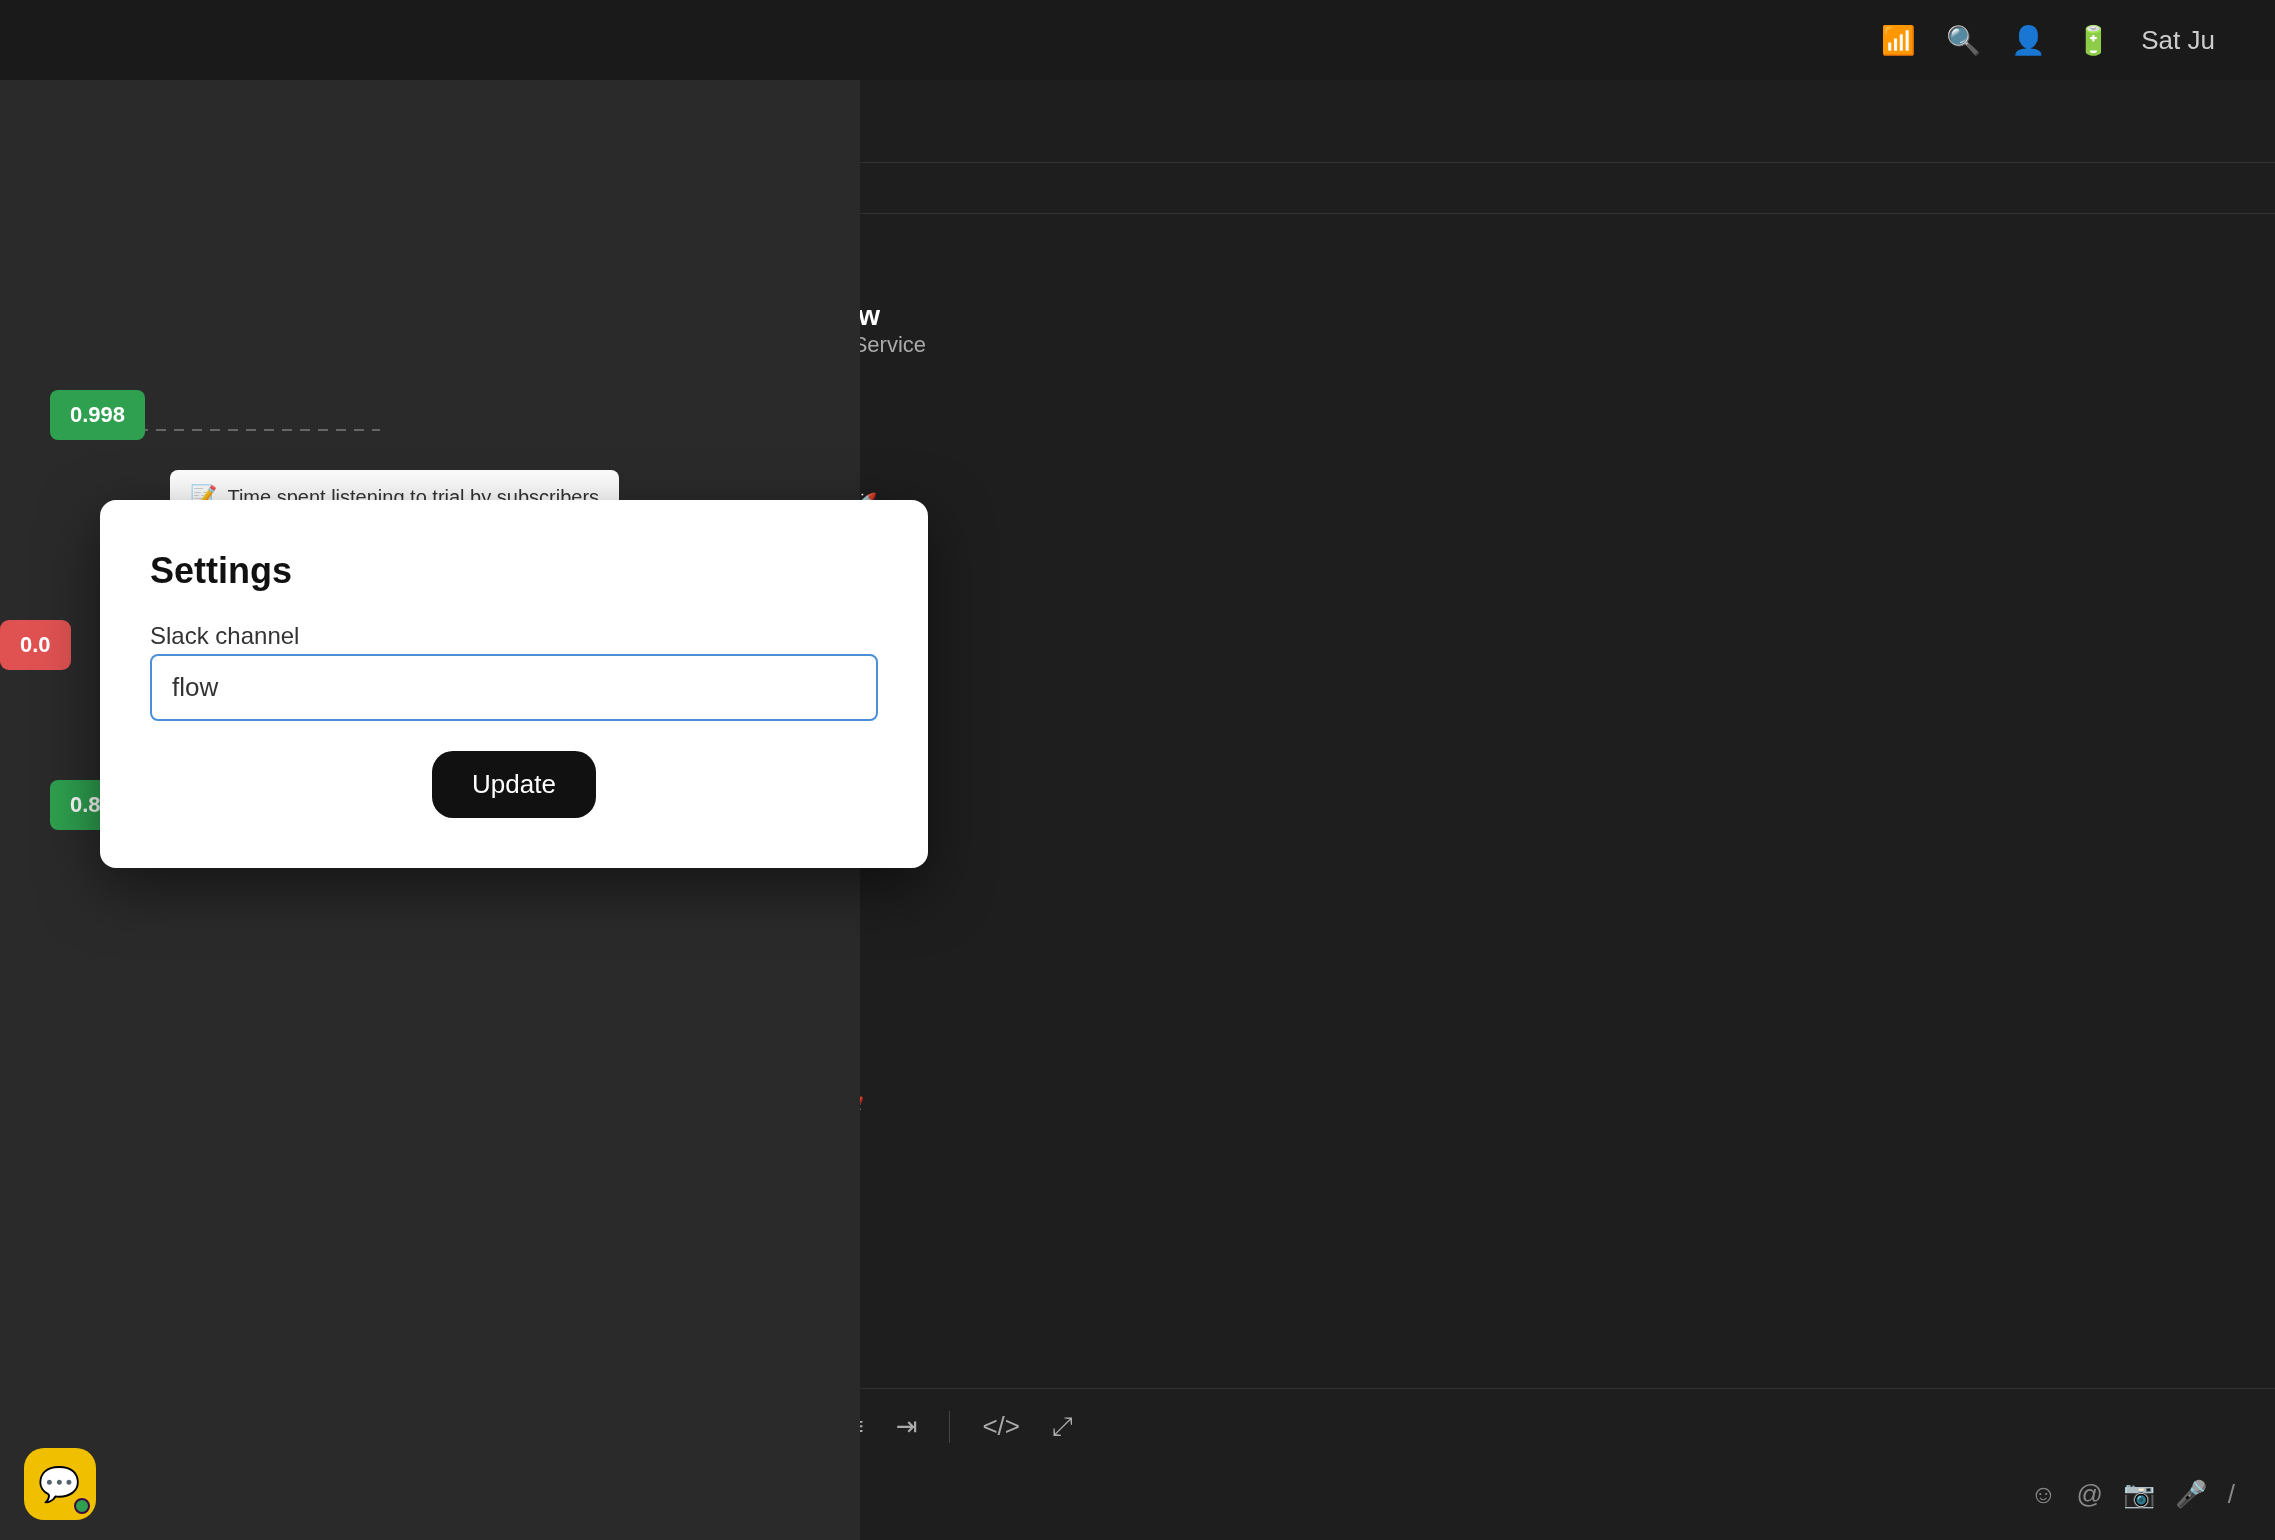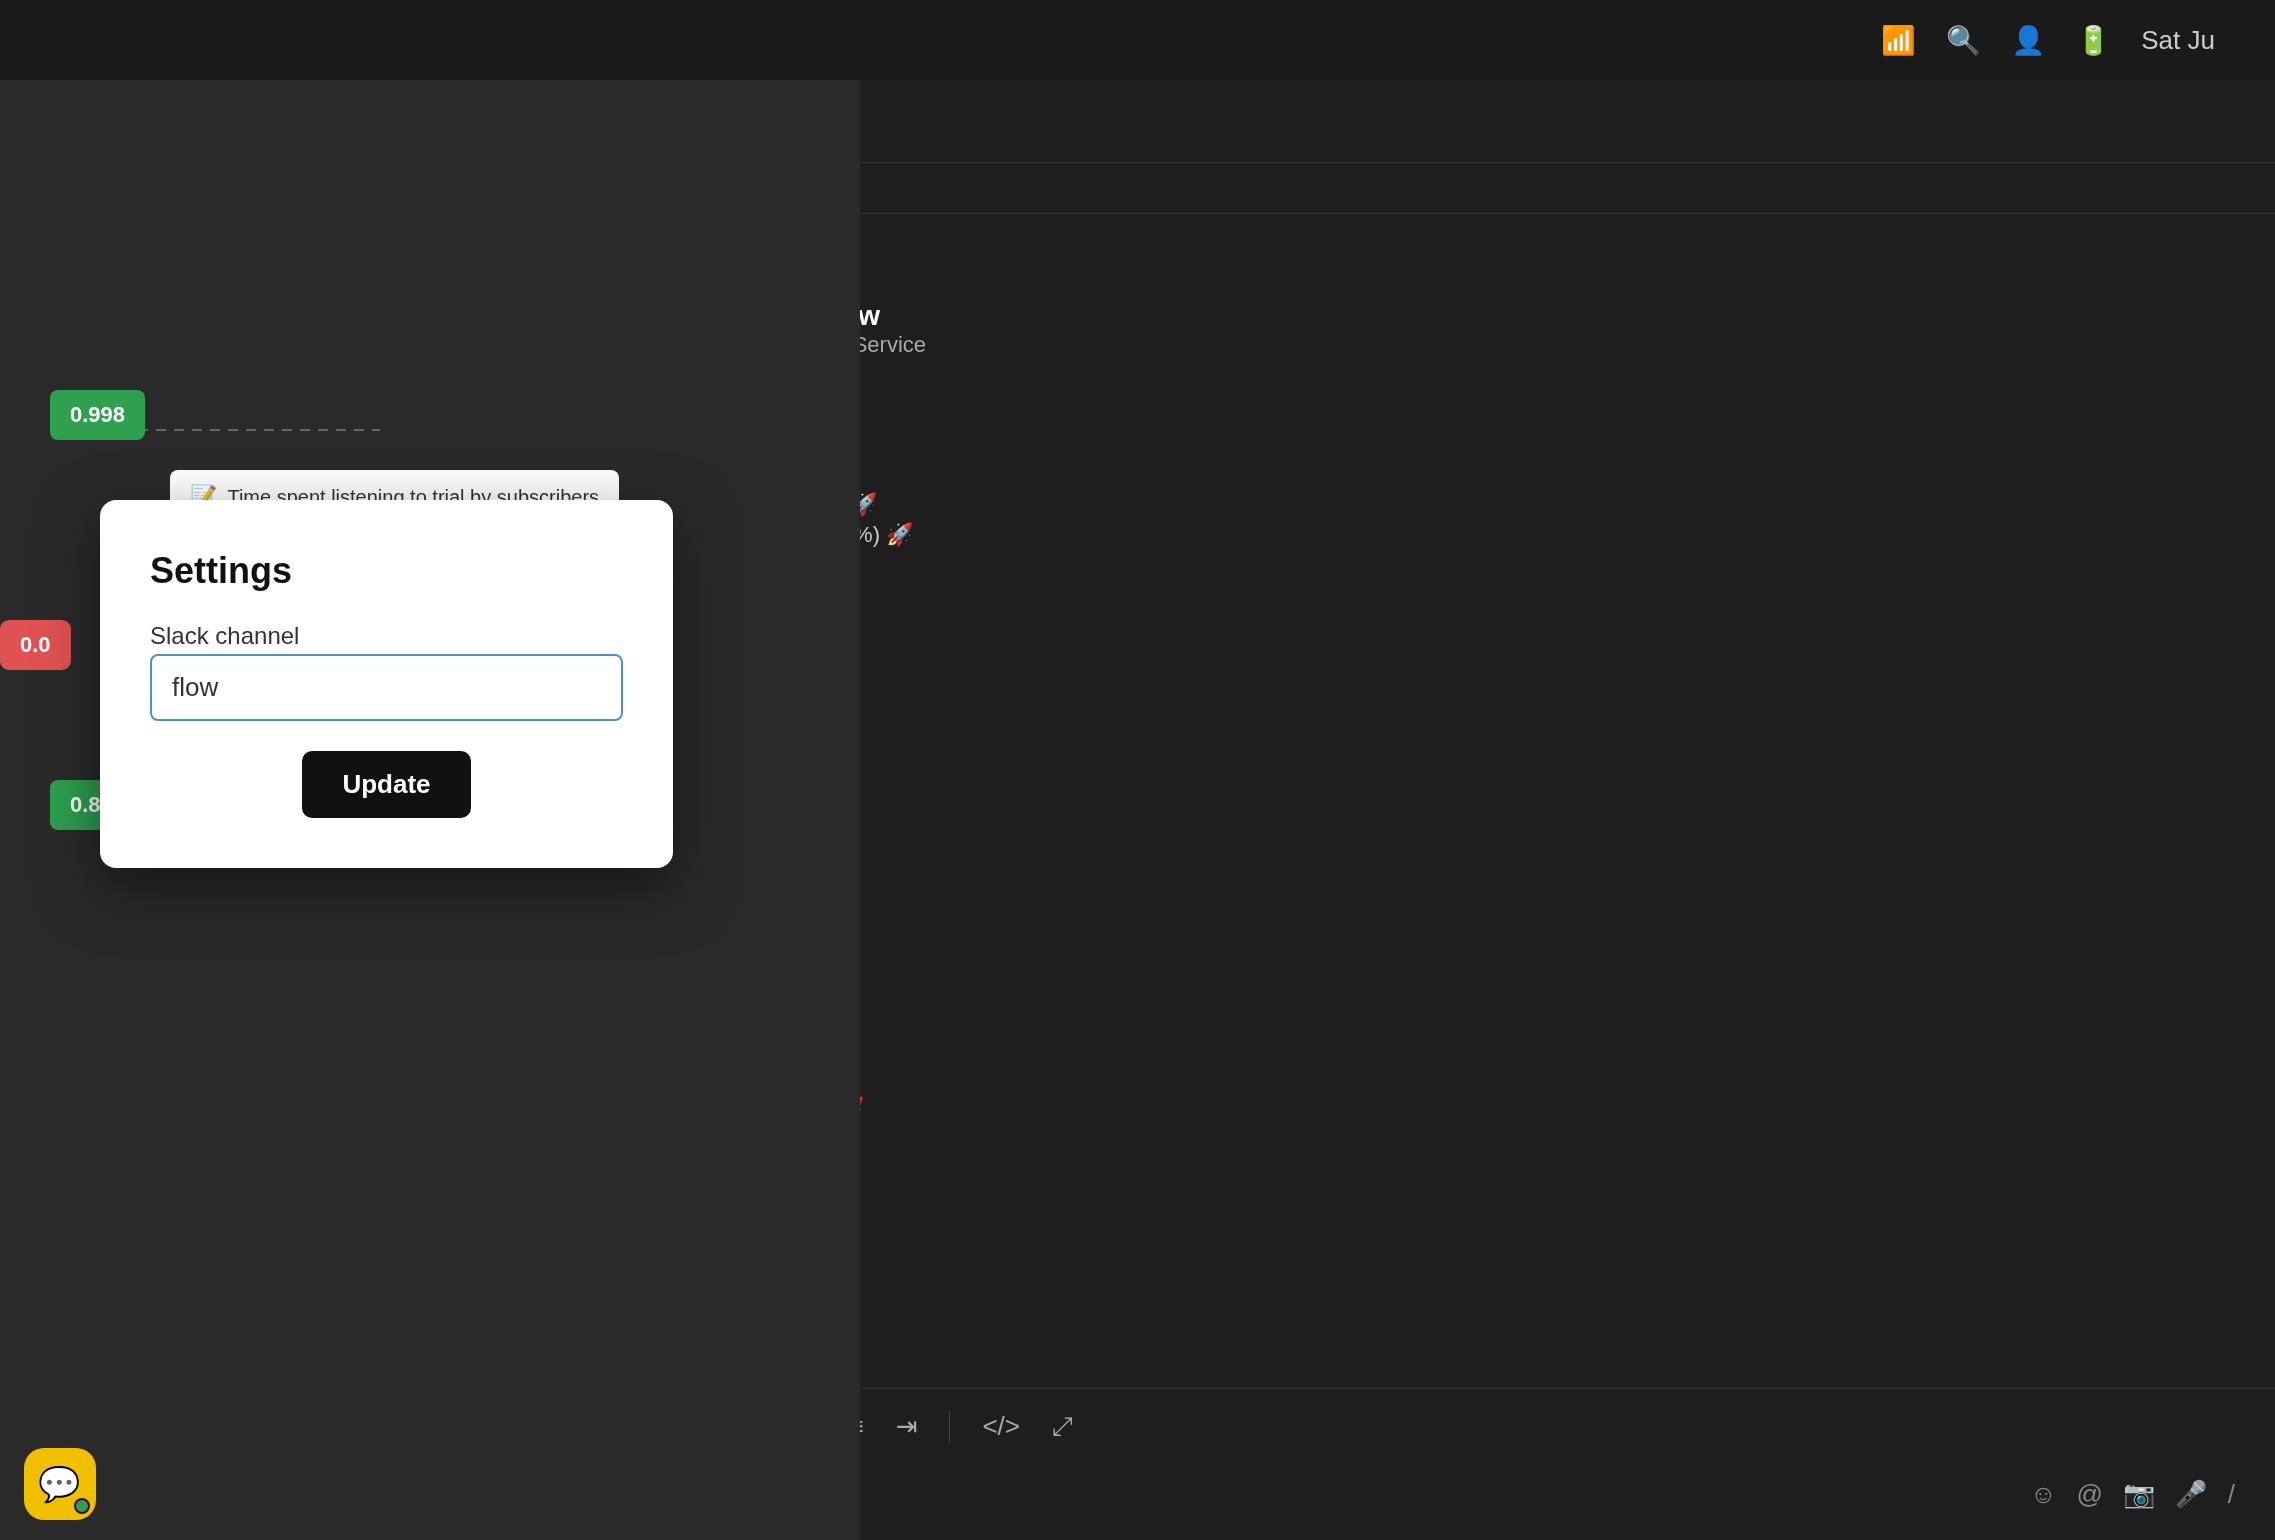--- a/index.html
+++ b/index.html
@@ -71,21 +71,21 @@
       align-items: center;
       gap: 10px;
       max-width: 560px;
     }
 
     
     .modal-overlay {
       position: absolute;
       left: 100px;
       top: 420px;
-      width: 573px;
+      width: 828px;
       background: white;
       border-radius: 16px;
       padding: 50px;
       box-shadow: 0 20px 60px rgba(0,0,0,0.5);
       z-index: 10;
     }
     .modal-title {
       font-size: 36px;
       font-weight: 700;
       color: #111;
@@ -103,24 +103,24 @@
       padding: 16px 20px;
       font-size: 26px;
       color: #333;
       outline: none;
       margin-bottom: 30px;
     }
     .modal-btn {
       background: #111;
       color: white;
       border: none;
-      border-radius: 10px;
+      border-radius: 21px;
       padding: 18px 40px;
       font-size: 26px;
-      font-weight: 700;
+      font-weight: 400;
       cursor: pointer;
     }
 
     
     .slack-sidebar-narrow {
       width: 120px;
       background: #3b0a45;
       display: flex;
       flex-direction: column;
       align-items: center;

